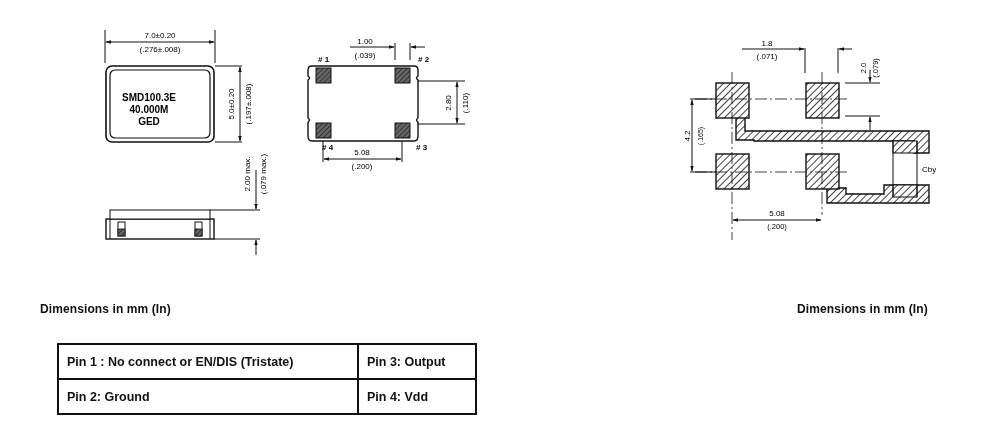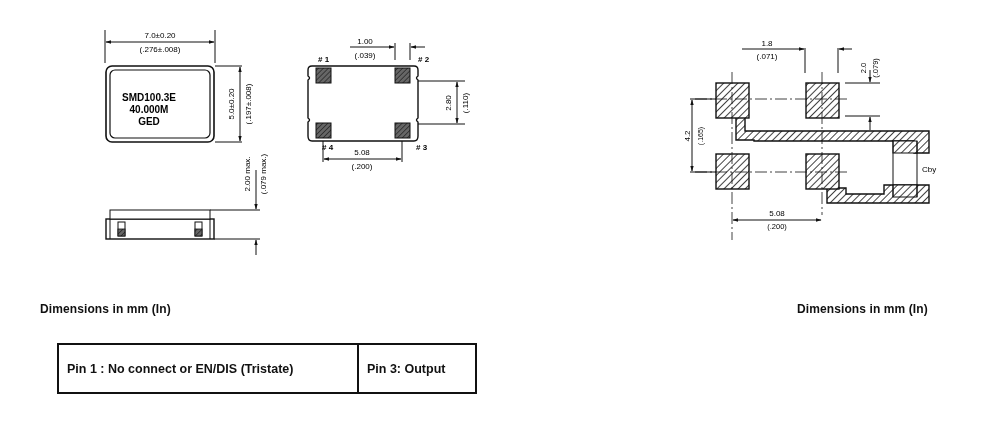--- a/index.html
+++ b/index.html
@@ -1,20 +1,20 @@
 <!DOCTYPE html>
 <html><head>
 <meta charset="utf-8">
 <style>
   html, body { margin:0; padding:0; background:#ffffff; }
   body { width:1004px; height:442px; position:relative; overflow:hidden; font-family:"Liberation Sans", sans-serif; color:#111; }
   .drawing { position:absolute; left:0; top:0; }
   .caption { position:absolute; font-family:"Liberation Sans", sans-serif; font-weight:bold; font-size:12px; color:#111; letter-spacing:0.1px; }
   .pin-table { position:absolute; left:57px; top:343px; border-collapse:collapse; font-family:"Liberation Sans", sans-serif; font-weight:bold; font-size:12.5px; color:#111; }
-  .pin-table td { border:2px solid #111; padding:8px 8px; height:31px; white-space:nowrap; }
+  .pin-table td { border:2px solid #111; padding:1px 8px; height:31px; white-space:nowrap; }
   .pin-table td.c1 { width:282px; }
   .pin-table td.c2 { width:100px; }
 </style>
 </head>
 <body>
 
 <svg class="drawing" width="1004" height="442" viewBox="0 0 1004 442" xmlns="http://www.w3.org/2000/svg">
   <defs>
     <pattern id="hatch" patternUnits="userSpaceOnUse" width="5" height="5" patternTransform="rotate(45)">
       <rect width="5" height="5" fill="#fff"></rect>
@@ -146,14 +146,18 @@
 
 <div class="caption" style="left:40px; top:302px;">Dimensions in mm (In)</div>
 <div class="caption" style="left:797px; top:302px;">Dimensions in mm (In)</div>
 
 <table class="pin-table">
   <tbody>
       <tr>
     <td class="c1">Pin 1 : No connect or EN/DIS (Tristate)</td>
     <td class="c2">Pin 3: Output</td>
   </tr>
+  <tr>
+    <td class="c1">Pin 2: Ground</td>
+    <td class="c2">Pin 4: Vdd</td>
+  </tr>
 </tbody>
   </table>
 
 </body></html>

